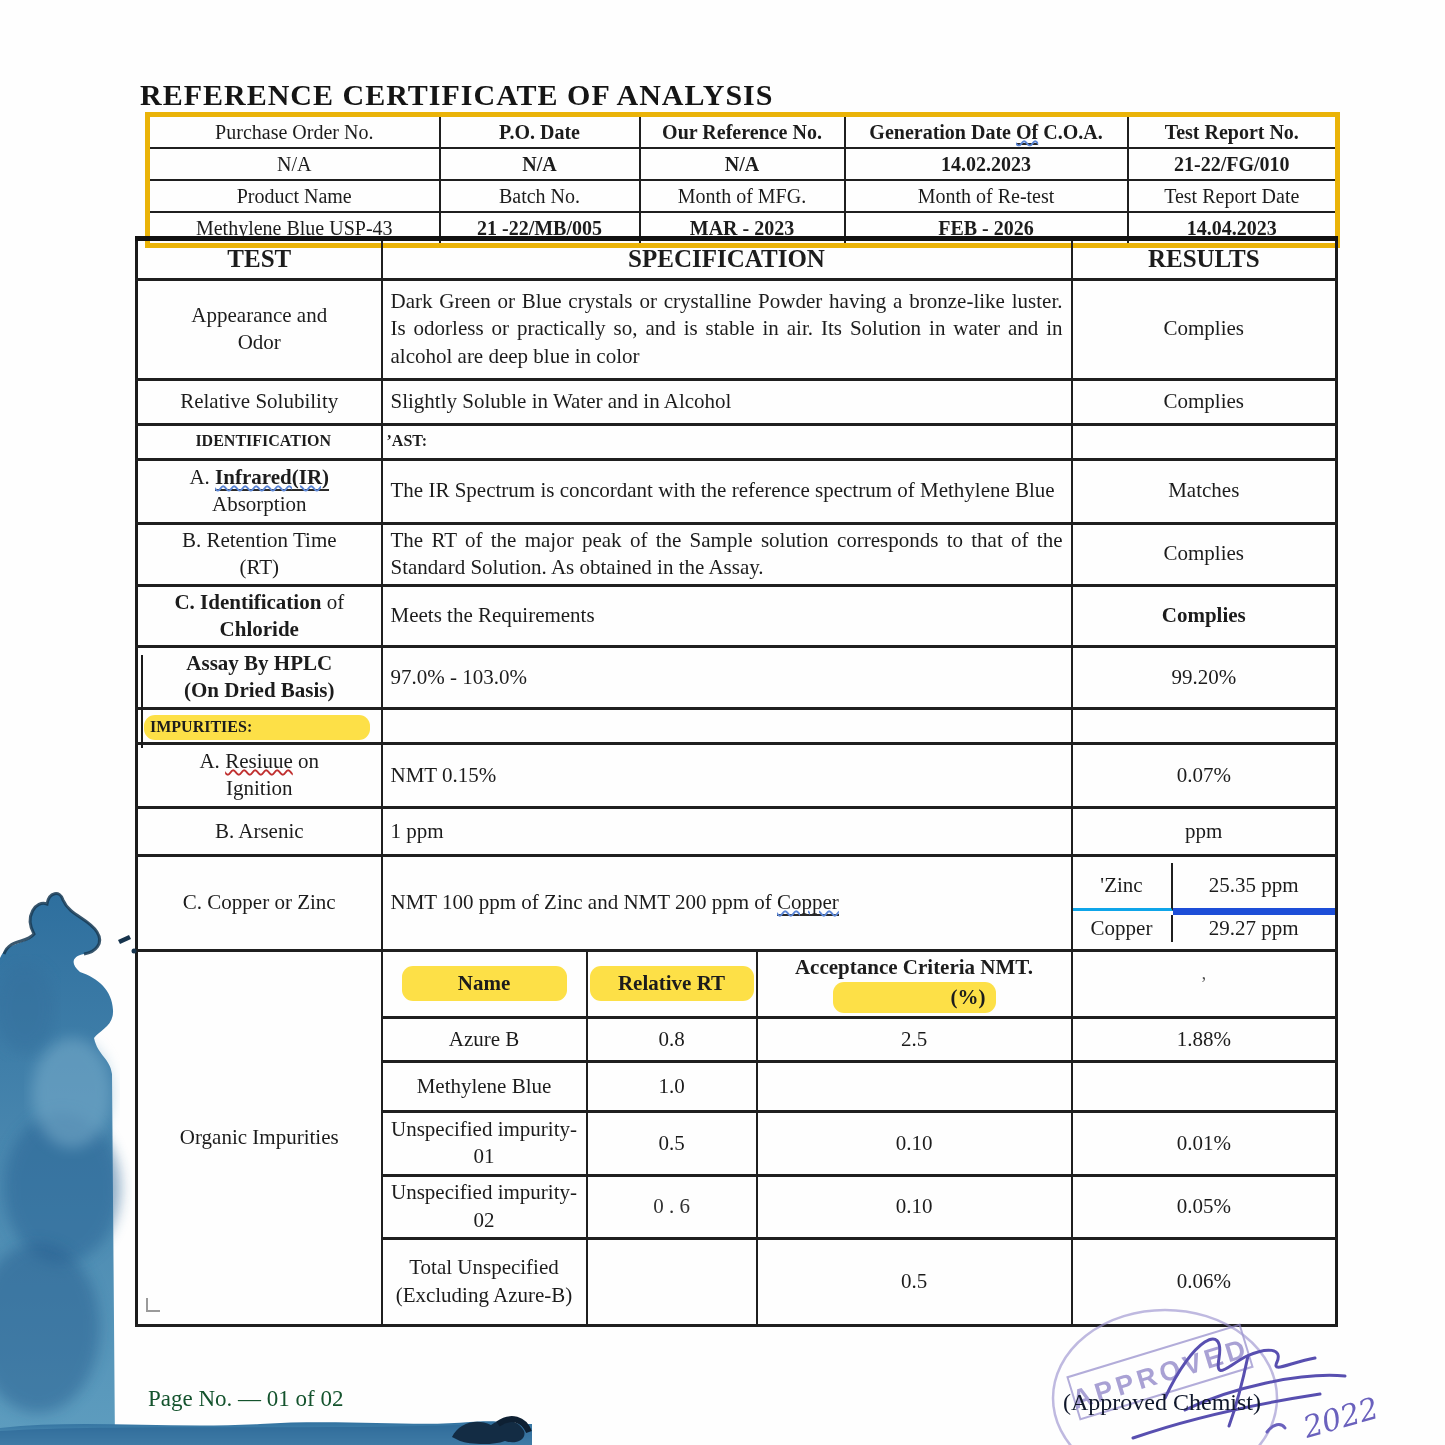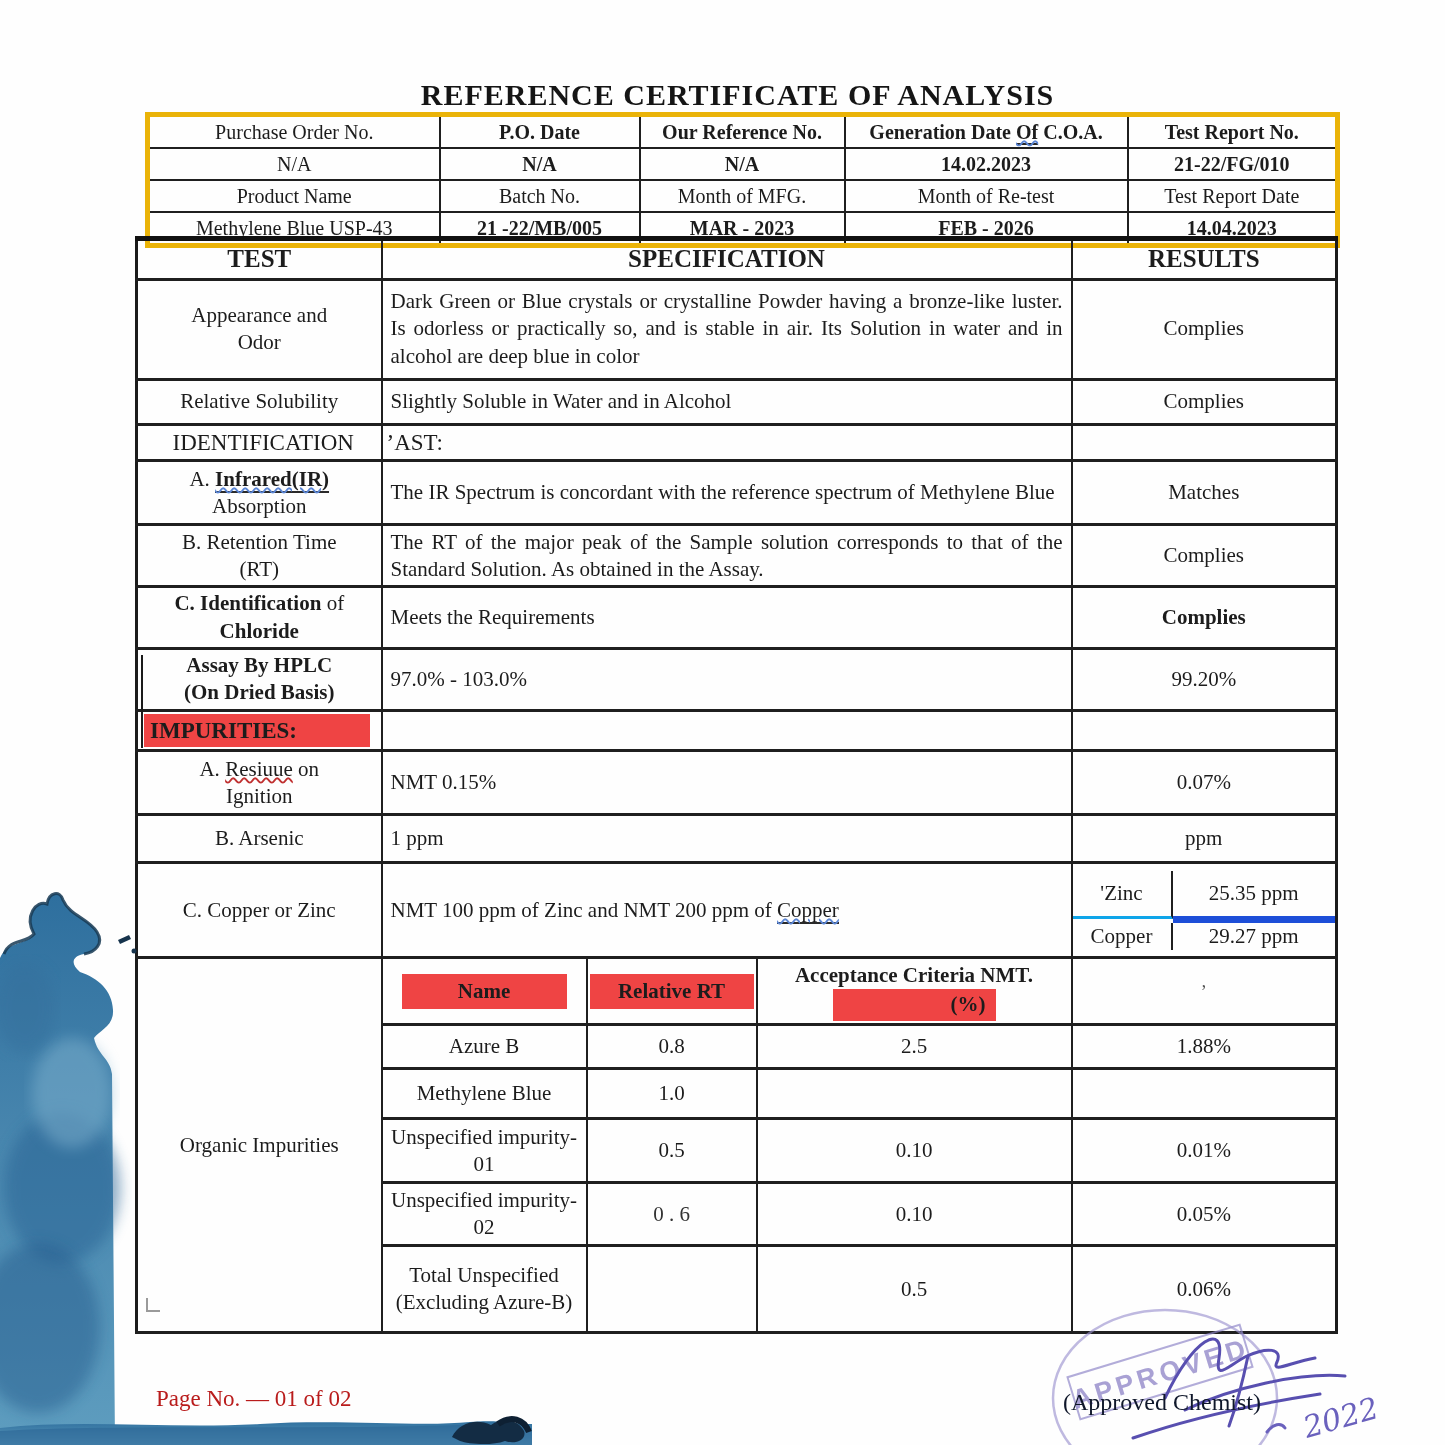--- a/index.html
+++ b/index.html
@@ -2,21 +2,21 @@
 <html><head>
 <meta charset="utf-8">
 <style>
   html,body{margin:0;padding:0;background:#ffffff;}
   .page{
     position:relative;width:1445px;height:1445px;background:#fefefe;
     font-family:"Liberation Serif","DejaVu Serif",serif;color:#1c1c1c;overflow:hidden;
   }
   
   .doc-title{
-    position:absolute;left:140px;top:78px;width:1195px;text-align:center;
+    position:absolute;left:140px;top:78px;width:1195px;
     font-size:30px;font-weight:bold;letter-spacing:1px;color:#151515;
   }
   
   .info-table{
     position:absolute;left:145px;top:112px;border-collapse:collapse;table-layout:fixed;
     font-size:20px;
   }
   .info-table td{
     border:2px solid #1f1f1f;text-align:center;vertical-align:middle;height:28px;padding:1px 4px;
     overflow:hidden;white-space:nowrap;
@@ -28,47 +28,47 @@
     font-size:21px;border:3px solid #1b1b1b;border-top:5px solid #111;
   }
   .spec-table td{
     border:2px solid #1f1f1f;border-top-width:3px;border-bottom-width:3px;
     vertical-align:middle;padding:2px 8px;overflow:hidden;line-height:1.3;
   }
   .c{text-align:center;}
   .l{text-align:left;}
   .b{font-weight:bold;}
   .fs25{font-size:25px;}
-  .fs23{font-size:23px;}
+  .fs23{font-size:16px;font-weight:bold;}
   .just{text-align:justify;padding-left:16px;padding-right:10px;}
   .padl{padding-left:16px;}
   .nopad{padding:0 !important;}
   
   .u-solid{border-bottom:2px solid #2a2a2a;}
   .wavy-blue{text-decoration-line:underline;text-decoration-style:wavy;text-decoration-color:#5b86d6;text-decoration-thickness:2px;}
   .wavy-red{text-decoration-line:underline;text-decoration-style:wavy;text-decoration-color:#c03030;text-decoration-thickness:2px;}
   
-  .hl{background:#ef4444;display:inline-block;}
+  .hl{background:#fde047;display:inline-block;border-radius:11px;}
   .hl-imp{padding:2px 8px 2px 6px;min-width:212px;text-align:left;}
   .hl-name{padding:4px 10px;min-width:145px;}
   .hl-rt{padding:4px 8px;min-width:148px;}
   .hl-pct{padding:2px 10px 2px 118px;}
   
   .zgrid{display:grid;grid-template-columns:100px 1fr;width:100%;height:100%;}
   .zgrid > div{display:flex;align-items:center;justify-content:center;font-size:21px;}
   .zc-tl{border-right:2px solid #1f1f1f;border-bottom:3px solid #0ea5e9;height:45px;}
   .zc-tr{border-bottom:7px solid #1d4ed8;height:45px;}
   .zc-bl{border-right:2px solid #1f1f1f;}
   .zc-br{}
   
   .double-line{position:absolute;left:141px;top:655px;width:2px;height:93px;background:#1a1a1a;}
   .corner-mark{position:absolute;left:146px;top:1298px;width:12px;height:12px;border-left:2px solid #9a9a9a;border-bottom:2px solid #9a9a9a;}
   .tiny-mark{color:#555;font-size:18px;}
   
-  .footer-page{position:absolute;left:148px;top:1386px;font-size:23px;color:#b91c1c;margin-left:8px;}
+  .footer-page{position:absolute;left:148px;top:1386px;font-size:23px;color:#14532d;}
   .approved-chemist{position:absolute;left:1063px;top:1389px;font-size:24px;color:#0f172a;z-index:5;}
   .stamp-svg{position:absolute;left:1015px;top:1300px;z-index:4;}
   .watercolor-svg{position:absolute;left:0px;top:888px;z-index:1;}
 </style>
 </head>
 <body>
 
 <div class="page">
 
   <svg class="watercolor-svg" width="545" height="557" viewBox="0 0 545 557">

